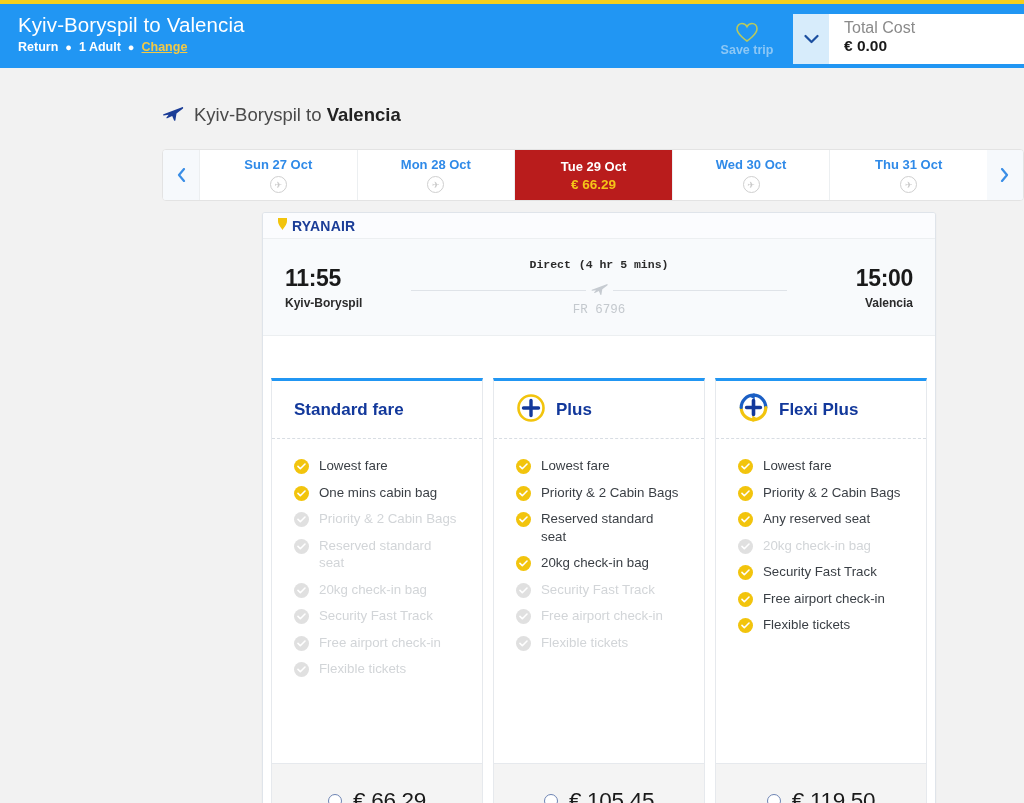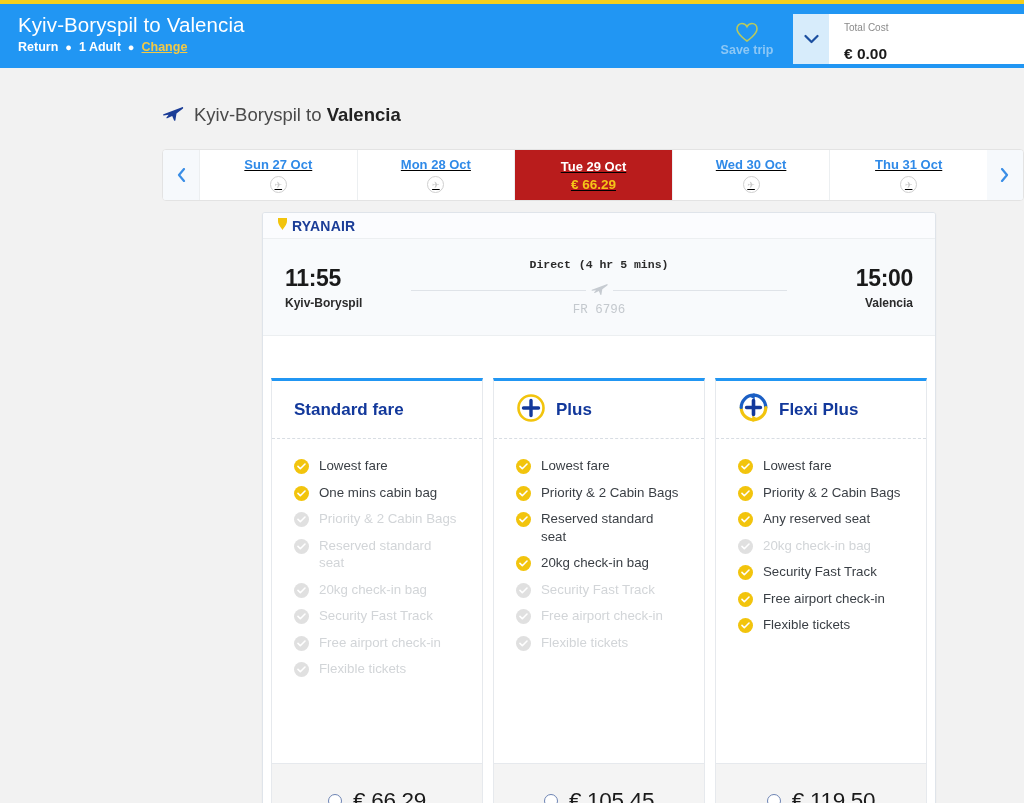--- a/index.html
+++ b/index.html
@@ -71,22 +71,22 @@
     background: #d7ecfb;
     display: flex;
     align-items: center;
     justify-content: center;
   }
   .cost-box {
     background: #ffffff;
     width: 195px;
     padding: 7px 0 0 15px;
   }
-  .cost-label { font-size: 10px; color: #8a8a8a; line-height: 14px; }
-  .cost-value { font-size: 15.5px; color: #1a1a1a; font-weight: bold; margin-top: 10px; }
+  .cost-label { font-size: 16px; color: #8a8a8a; line-height: 14px; }
+  .cost-value { font-size: 15.5px; color: #1a1a1a; font-weight: bold; margin-top: 2px; }
 
   
   .main { padding: 0 0 0 0; }
   .route-title {
     display: flex;
     align-items: center;
     gap: 10px;
     margin: 34px 0 0 162px;
     font-size: 18.5px;
     color: #4a4a4a;
@@ -97,21 +97,20 @@
   
   .datestrip {
     position: relative;
     margin: 22px 0 0 162px;
     height: 52px;
     background: #fff;
     border: 1px solid #e3e3e3;
     border-radius: 4px;
     display: flex;
     overflow: hidden;
-    text-decoration: underline;
   }
   .nav-arrow {
     width: 36px;
     flex: 0 0 36px;
     display: flex; align-items: center; justify-content: center;
     color: #3a8ee6;
     font-size: 15px;
     background: #f6f9fc;
     font-weight: bold;
   }

